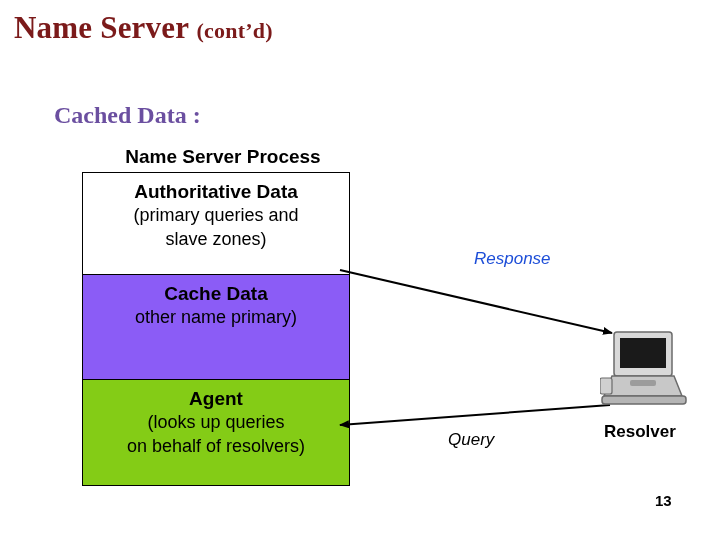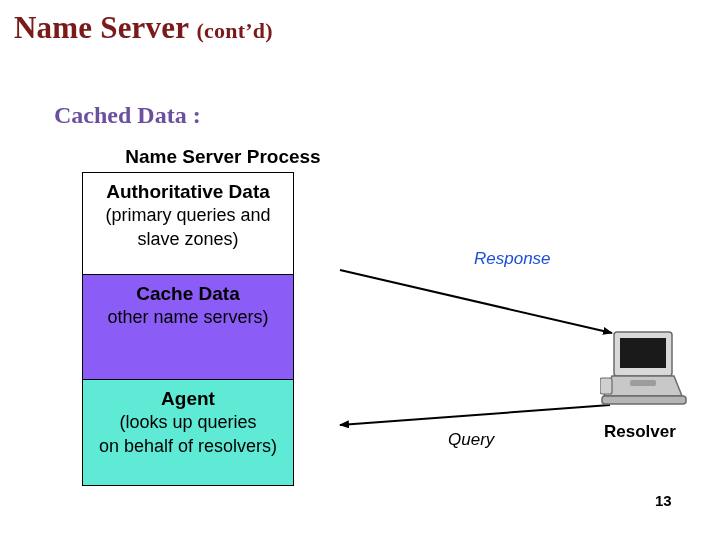--- a/index.html
+++ b/index.html
@@ -50,21 +50,21 @@
     width: 258px;
     text-align: center;
     font-size: 19px;
     font-weight: bold;
     color: #000000;
   }
   .stack {
     position: absolute;
     left: 82px;
     top: 172px;
-    width: 212px;
+    width: 268px;
     border: 1px solid #000000;
     box-sizing: border-box;
   }
   .box {
     box-sizing: border-box;
     text-align: center;
     color: #000000;
     padding: 6px 4px 8px 4px;
   }
   .box .line {
@@ -80,21 +80,21 @@
     background: #ffffff;
     border-bottom: 1px solid #000000;
     height: 102px;
   }
   .box-cache {
     background: #8b5cf6;
     border-bottom: 1px solid #000000;
     height: 105px;
   }
   .box-agent {
-    background: #5eead4;
+    background: #84cc16;
     height: 105px;
   }
   .lbl-response {
     position: absolute;
     left: 474px;
     top: 249px;
     font-size: 17px;
     font-style: italic;
     color: #1d4ed8;
   }
@@ -151,21 +151,21 @@
   <div class="stack">
 
     <div class="box box-auth">
       <div class="line bold">Authoritative Data</div>
       <div class="line">(primary queries and</div>
       <div class="line">slave zones)</div>
     </div>
 
     <div class="box box-cache">
       <div class="line bold">Cache Data</div>
-      <div class="line">other name servers)</div>
+      <div class="line">other name primary)</div>
     </div>
 
     <div class="box box-agent">
       <div class="line bold">Agent</div>
       <div class="line">(looks up queries</div>
       <div class="line">on behalf of resolvers)</div>
     </div>
 
   </div>
 

